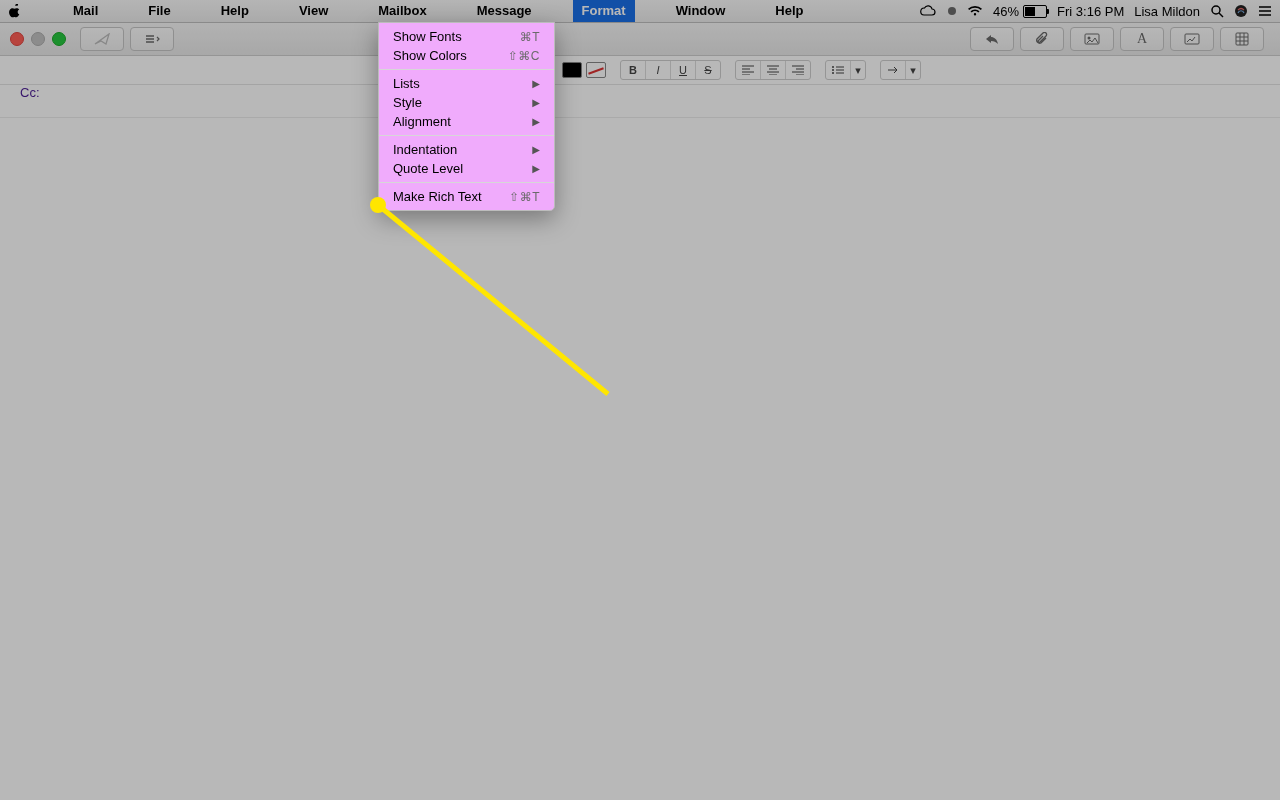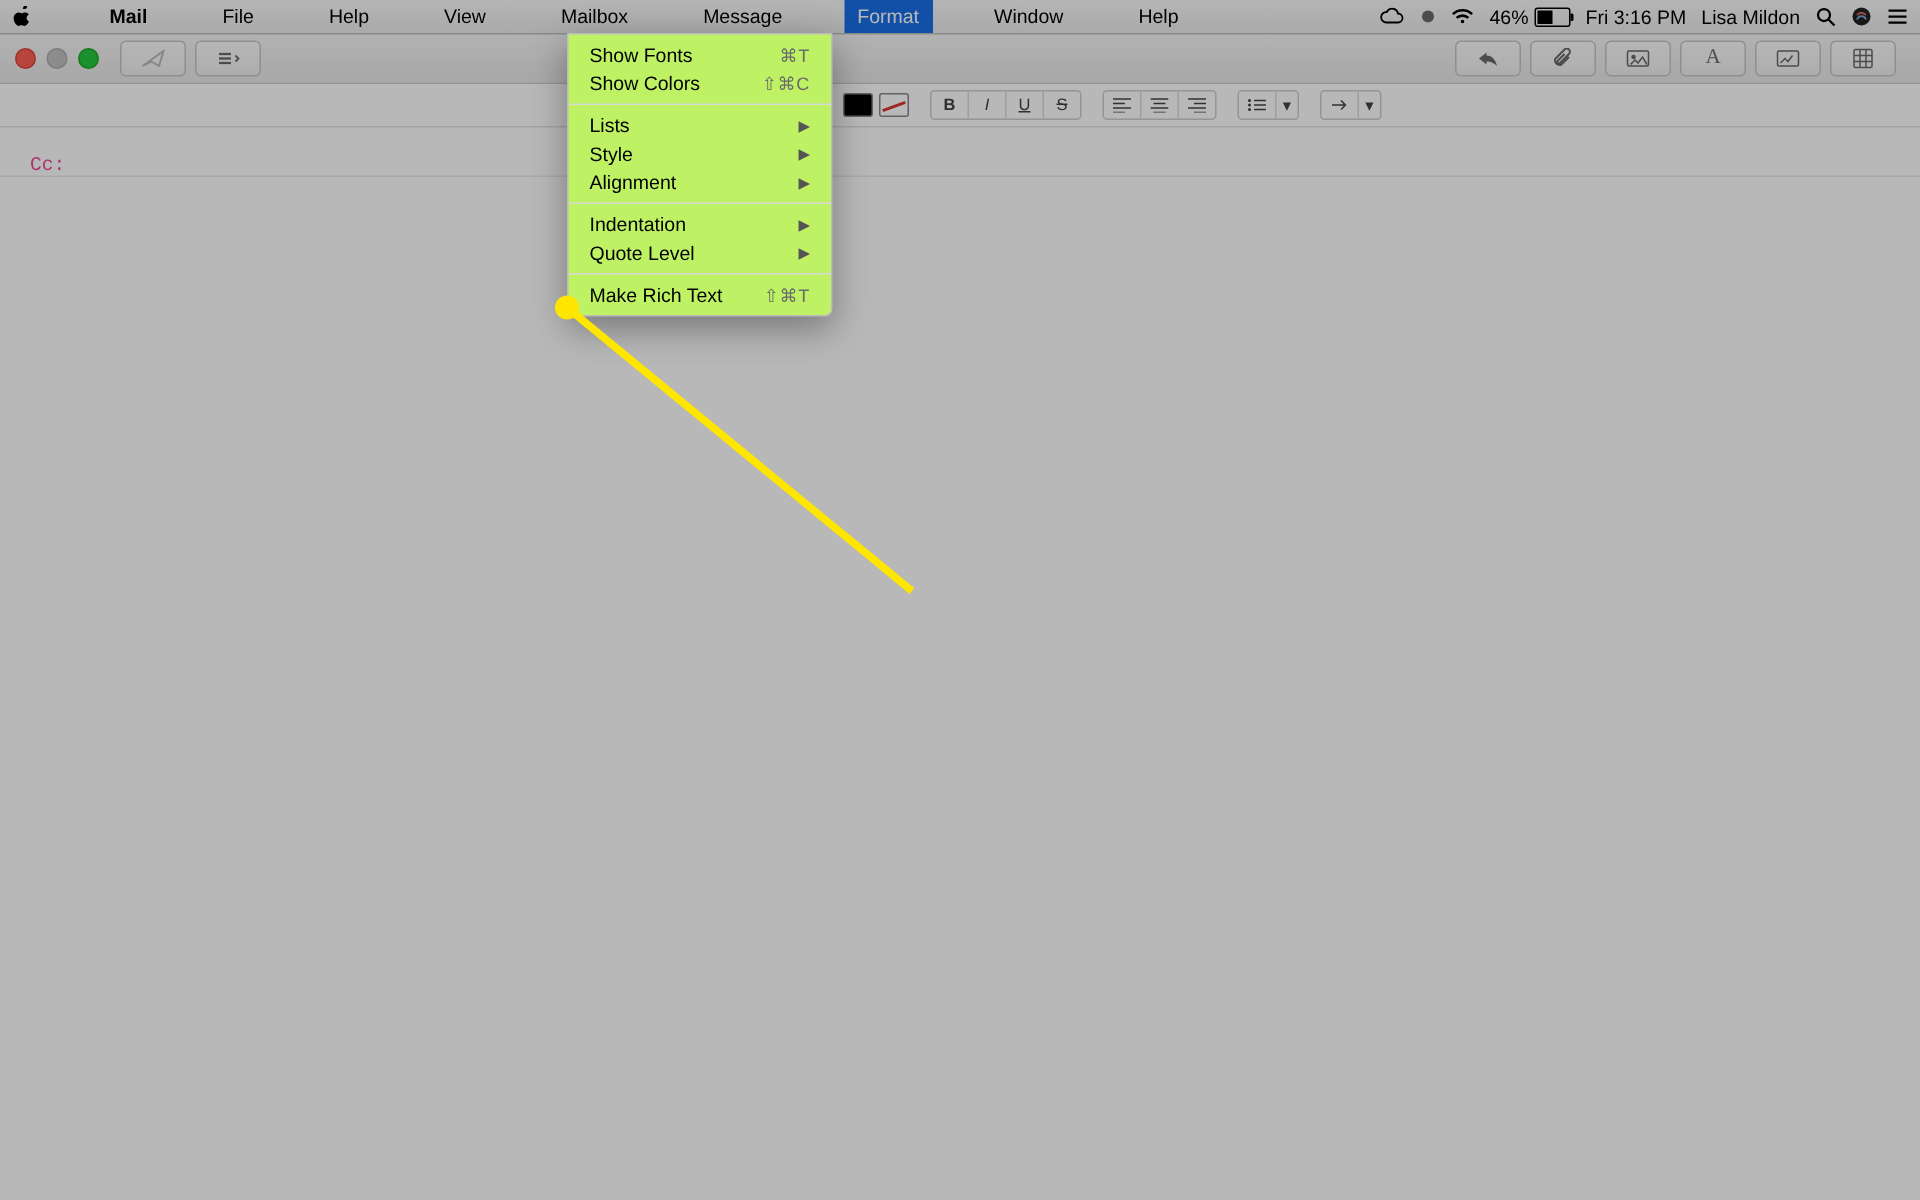--- a/index.html
+++ b/index.html
@@ -1,20 +1,20 @@
 <!DOCTYPE html>
 <html><head>
 <meta charset="utf-8">
 <style>
   html,body{margin:0;padding:0;width:1280px;height:800px;overflow:hidden;font-family:-apple-system,Helvetica,Arial,sans-serif;font-size:13px;background:#fff;color:#000;}
   .dim-overlay{position:absolute;inset:0;background:rgba(0,0,0,.28);pointer-events:none;z-index:40;}
   
   .menubar{position:relative;height:22px;background:linear-gradient(#fbfbfb,#ececec);border-bottom:1px solid #bfbfbf;display:flex;align-items:center;padding:0 8px;z-index:30;gap:32px;}
   .menubar .apple{width:14px;height:14px;margin-right:10px;}
-  .menubar .item{padding:2px 9px;height:18px;line-height:18px;border-radius:0;cursor:default;}
+  .menubar .item{padding:2px 9px;height:18px;line-height:18px;border-radius:0;cursor:default;font-weight:bold;}
   .menubar .item.app{font-weight:600;}
   .menubar .item.open{background:#1a6fe8;color:#fff;}
   .menubar .spacer{flex:1;}
   .menubar .right{display:flex;align-items:center;gap:10px;}
   .menubar .right span{display:flex;align-items:center;}
   .battery{display:inline-flex;align-items:center;gap:4px;}
   .battery-shell{width:22px;height:11px;border:1px solid #000;border-radius:2px;position:relative;}
   .battery-shell::after{content:"";position:absolute;right:-3px;top:3px;width:2px;height:5px;background:#000;border-radius:0 1px 1px 0;}
   .battery-fill{position:absolute;left:1px;top:1px;bottom:1px;width:46%;background:#000;}
   
@@ -30,25 +30,25 @@
   
   .fmtbar{position:relative;height:28px;background:#fff;border-bottom:1px solid #e3e3e3;display:flex;align-items:center;padding:0 10px;gap:4px;z-index:20;}
   .fmtgroup{display:flex;border:1px solid #cfcfcf;border-radius:3px;overflow:hidden;height:18px;}
   .fmtbtn{width:24px;display:flex;align-items:center;justify-content:center;font-size:11px;color:#444;border-right:1px solid #dcdcdc;}
   .fmtbtn:last-child{border-right:none;}
   .swatch{width:18px;height:14px;background:#000;border:1px solid #888;border-radius:2px;display:inline-block;}
   .swatch.none{position:relative;background:#fff;}
   .swatch.none::after{content:"";position:absolute;left:1px;right:1px;top:50%;border-top:2px solid #d33;transform:rotate(-20deg);}
   
   .headers{position:relative;background:#fff;z-index:10;}
-  .hrow{display:flex;align-items:flex-end;height:32px;border-bottom:1px solid #ececec;padding:0 20px;color:#ec4899;font-family:Liberation Mono, monospace;}
+  .hrow{display:flex;align-items:flex-start;height:32px;border-bottom:1px solid #ececec;padding:0 20px;color:#4c1d95;}
   .hrow .lbl{width:60px;}
   .body{position:relative;flex:1;background:#fff;height:calc(800px - 22px - 32px - 28px - 64px);}
   
-  .menu{position:absolute;left:378px;top:22px;width:175px;background:#bef264;border:1px solid #bcbcbc;border-radius:0 0 5px 5px;box-shadow:0 8px 24px rgba(0,0,0,.35);z-index:60;padding:4px 0;}
+  .menu{position:absolute;left:378px;top:22px;width:175px;background:#f0abfc;border:1px solid #bcbcbc;border-radius:0 0 5px 5px;box-shadow:0 8px 24px rgba(0,0,0,.35);z-index:60;padding:4px 0;}
   .menu .row{display:flex;align-items:center;height:19px;padding:0 14px;position:relative;font-size:13px;}
   .menu .row .sc{margin-left:auto;color:#6a6a6a;font-size:12px;letter-spacing:.5px;}
   .menu .row .arr{margin-left:auto;font-size:10px;color:#555;}
   .menu hr{border:none;border-top:1px solid #d7d7d7;margin:4px 0;}
   
   .callout{position:absolute;z-index:70;pointer-events:none;}
   .dotmark{position:absolute;left:370px;top:197px;width:16px;height:16px;border-radius:50%;background:#ffe600;z-index:71;}
   svg.leader{position:absolute;left:0;top:0;z-index:70;pointer-events:none;}
   .right svg{display:block;}
 </style>

